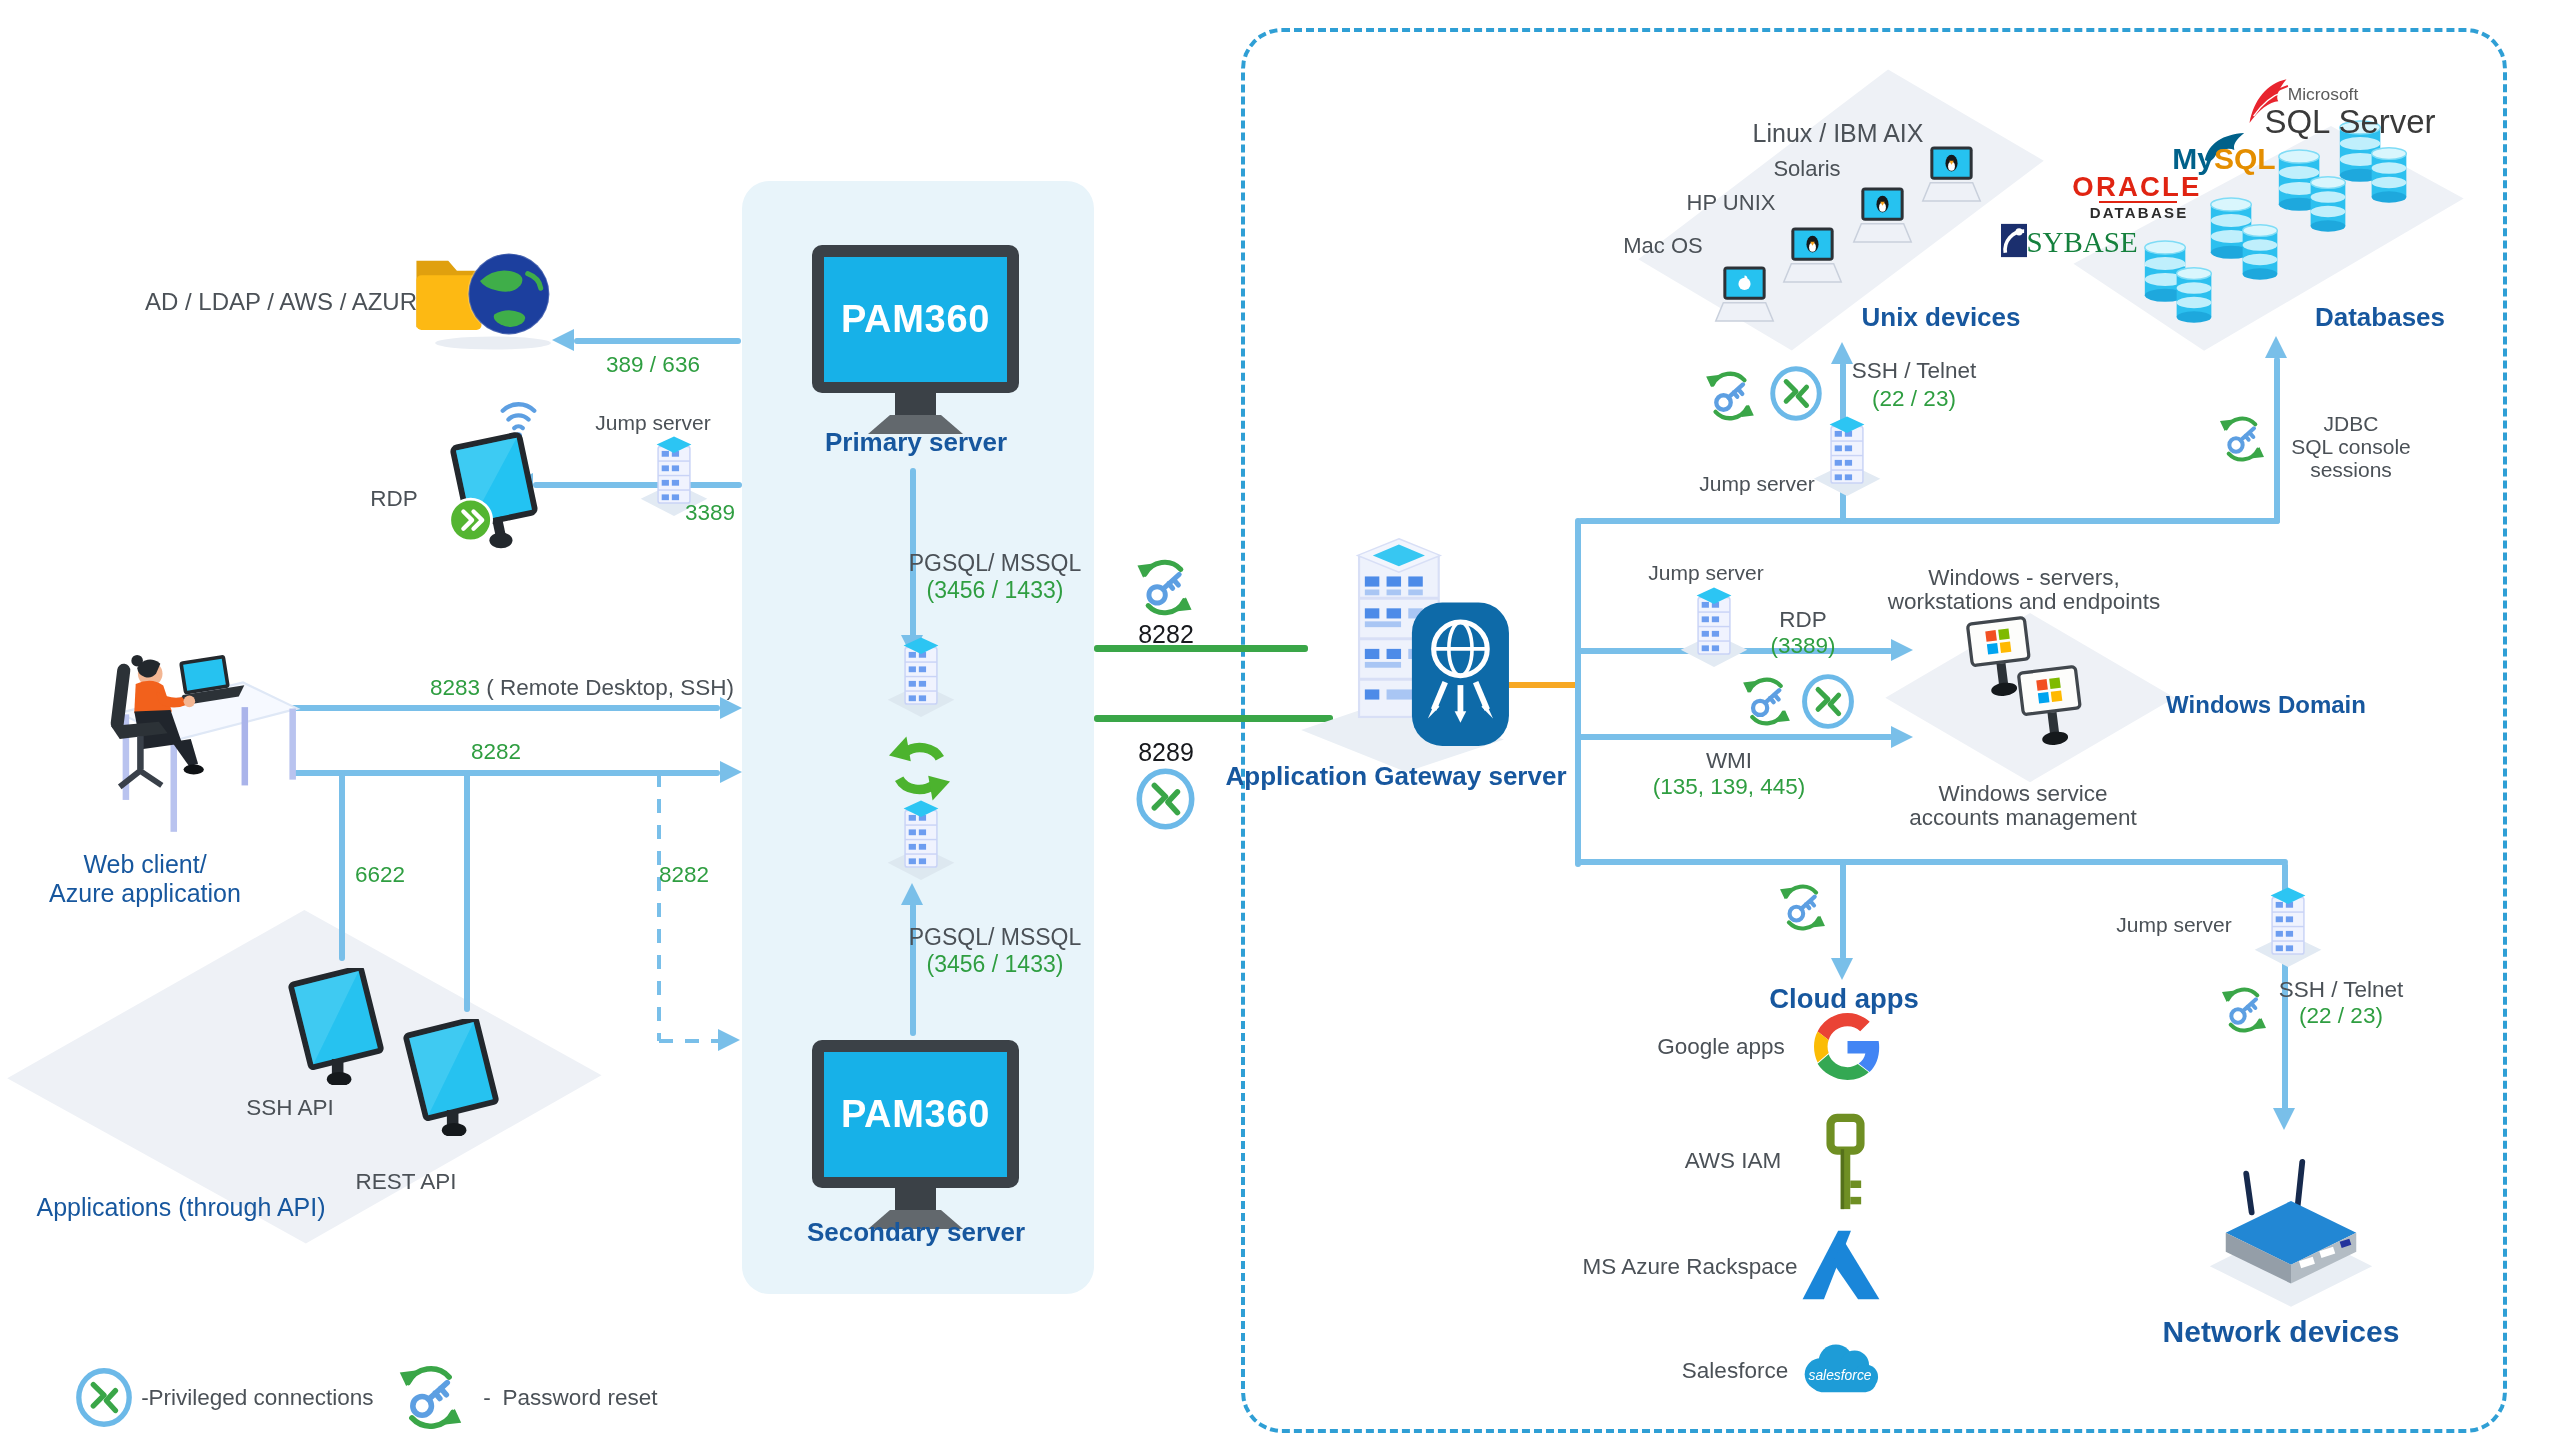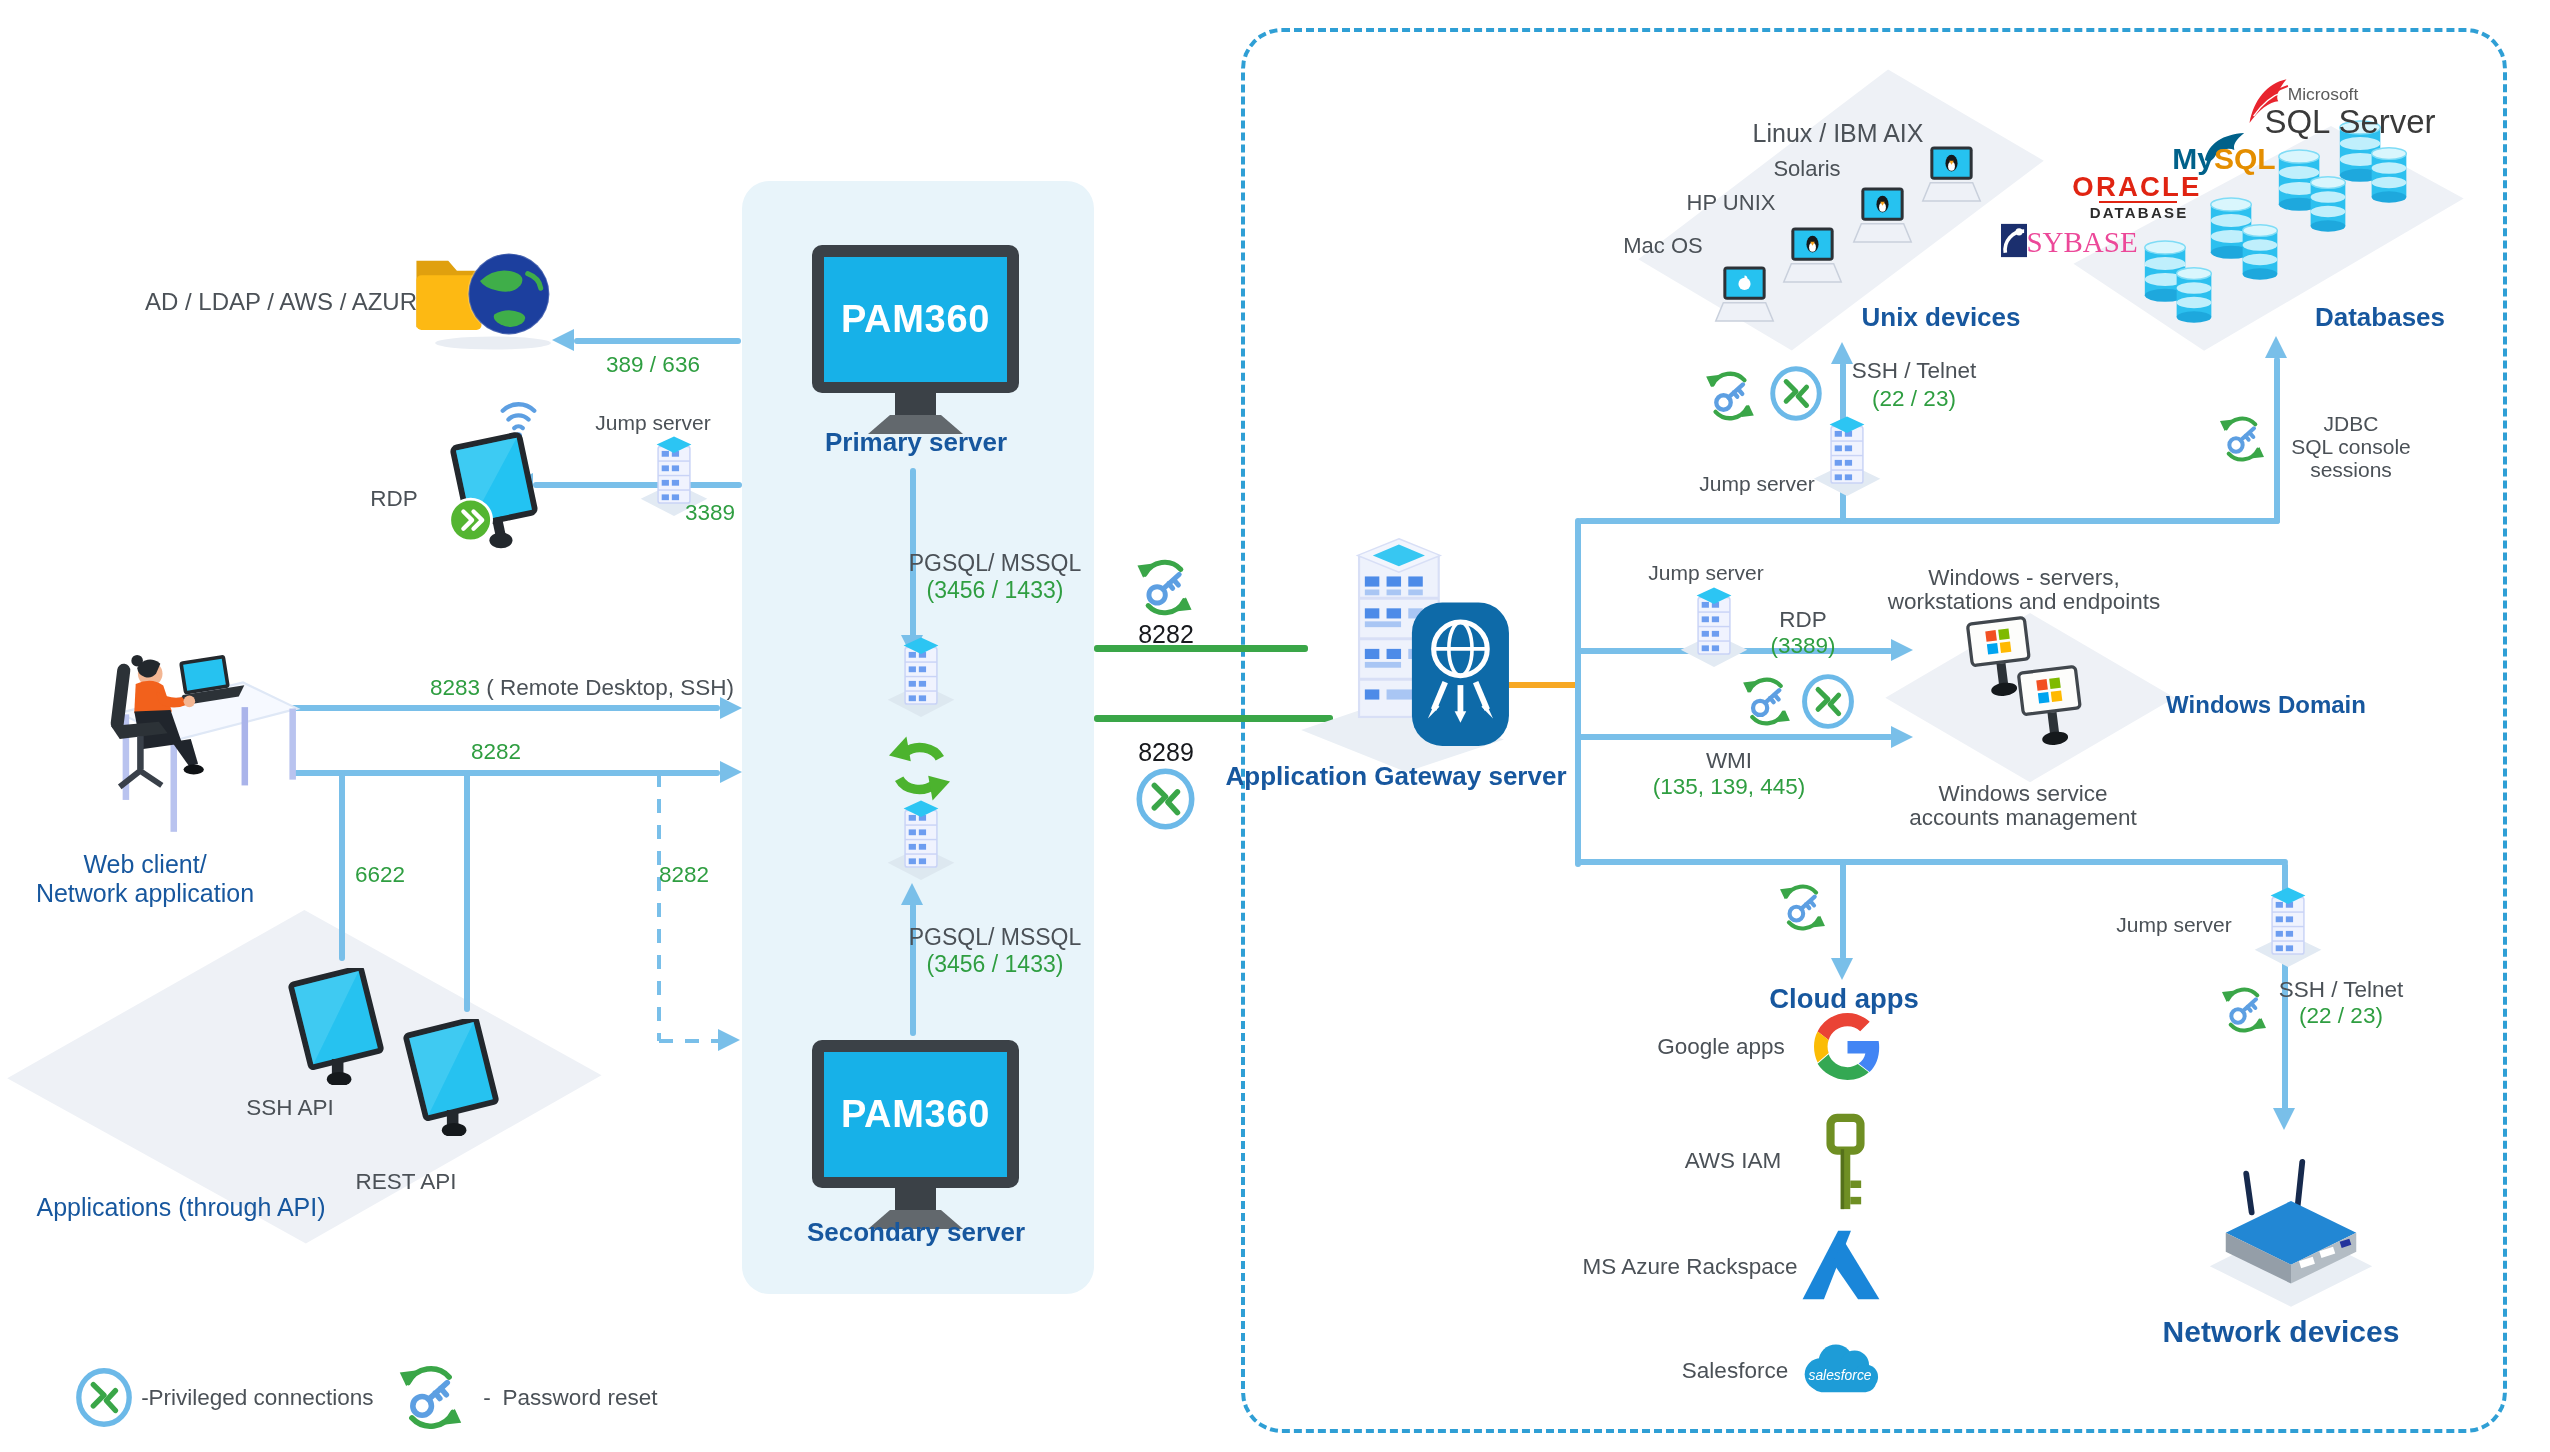--- a/index.html
+++ b/index.html
@@ -180,21 +180,21 @@
     <circle cx="166" cy="112" r="8" fill="#f3b693"></circle>
     <path d="M90 126 l50 -2 16 46 -56 8 z" fill="#20252c"></path>
     <path d="M142 168 l26 -4 10 34 -12 4 z" fill="#20252c"></path>
     <ellipse cx="172" cy="206" rx="14" ry="7" fill="#0f1215"></ellipse>
     <rect x="62" y="60" width="18" height="92" rx="9" fill="#2c3237" transform="rotate(7 71 106)"></rect>
     <polygon points="58,146 124,140 136,156 70,164" fill="#2c3237"></polygon>
     <rect x="94" y="160" width="9" height="46" fill="#394049"></rect>
     <path d="M70 230 l28 -22 30 20" stroke="#394049" stroke-width="8" fill="none"></path>
   </svg>
   <div class="t b2" style="left:145px;top:864px;">Web client/</div>
-  <div class="t b2" style="left:145px;top:893px;">Network application</div>
+  <div class="t b2" style="left:145px;top:893px;">Azure application</div>
 
   <div class="t" style="left:582px;top:688px;">
     <span class="g">8283</span><span> ( Remote Desktop, SSH)</span>
   </div>
   <div class="t g" style="left:496px;top:752px;">8282</div>
   <div class="t g" style="left:380px;top:875px;">6622</div>
   <div class="t g" style="left:684px;top:875px;">8282</div>
 
   <svg class="abs" style="left:281px;top:968px" width="109" height="117" viewBox="0 0 150 162">
     <g transform="rotate(-14 75 70)">
@@ -513,21 +513,21 @@
 
   <div class="t" style="left:2137px;top:187px;font-size:27.5px;font-weight:700;color:#e02412;letter-spacing:2.2px;">ORACLE</div>
   <div class="abs" style="left:2099px;top:201px;width:78px;height:2.2px;background:#e02412;"></div>
   <div class="t" style="left:2139px;top:212px;font-size:15px;font-weight:700;color:#2c2c2c;letter-spacing:2.2px;">DATABASE</div>
 
   <svg class="abs" style="left:2001px;top:223px" width="26" height="35" viewBox="0 0 36 46">
     <rect width="36" height="46" fill="#1b2f6e"></rect>
     <path d="M6 40 A26 26 0 0 1 32 10" stroke="#fff" stroke-width="5" fill="none"></path>
     <circle cx="25" cy="11" r="5" fill="#fff"></circle>
   </svg>
-  <div class="t" style="left:2082px;top:242px;font-size:29px;color:#ec4899;font-family:'Liberation Serif',serif;">SYBASE</div>
+  <div class="t" style="left:2082px;top:242px;font-size:29px;color:#15803d;font-family:'Liberation Serif',serif;">SYBASE</div>
 
   <div class="t b" style="left:2380px;top:317px;font-size:26px;">Databases</div>
 
   <svg class="abs" style="left:2218px;top:415px" width="48" height="48" viewBox="0 0 72 72">
     <path d="M12 20 A27 27 0 0 1 56 14" fill="none" stroke="#3aa648" stroke-width="6" stroke-linecap="round"></path>
     <polygon points="3,9 20,7 10,24" fill="#3aa648"></polygon>
     <path d="M60 52 A27 27 0 0 1 16 58" fill="none" stroke="#3aa648" stroke-width="6" stroke-linecap="round"></path>
     <polygon points="69,63 52,65 62,48" fill="#3aa648"></polygon>
     <circle cx="27" cy="45" r="10" fill="none" stroke="#5d9fe2" stroke-width="6"></circle>
     <path d="M34 38 L54 20 M47 26 L53 33 M41 31 L46 37" stroke="#5d9fe2" stroke-width="6" fill="none" stroke-linecap="round"></path>

